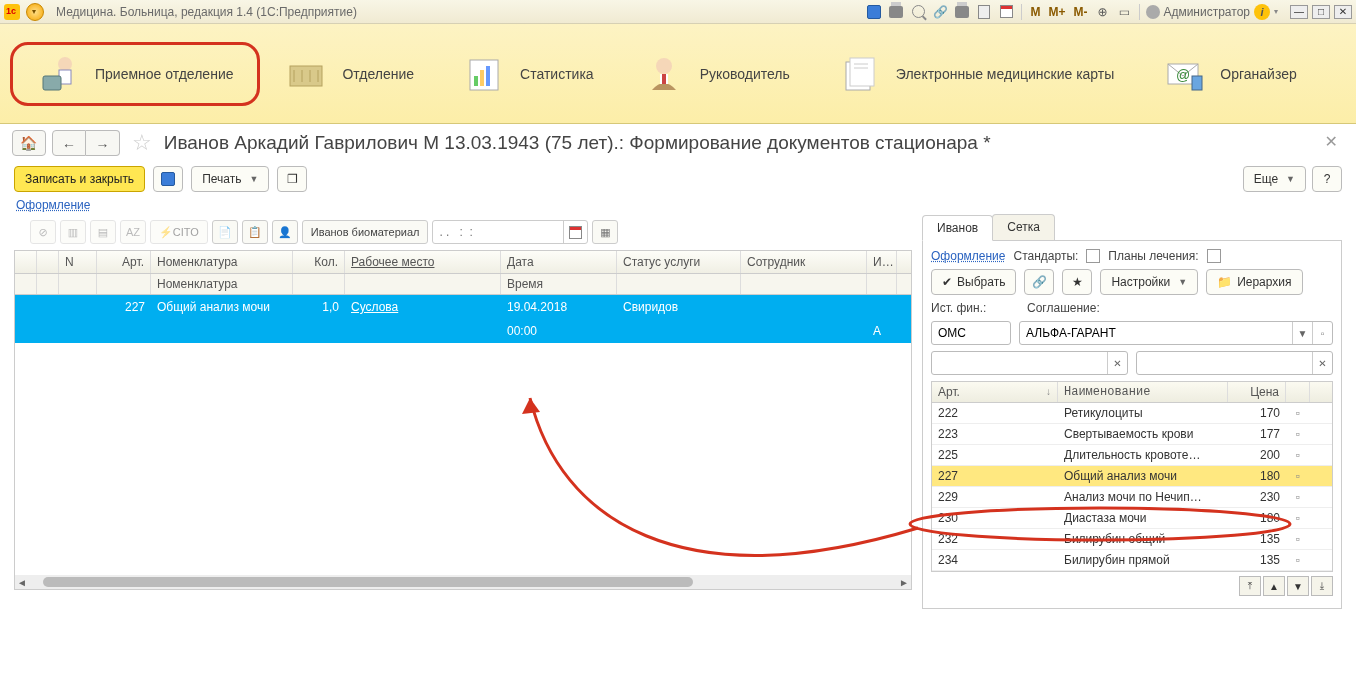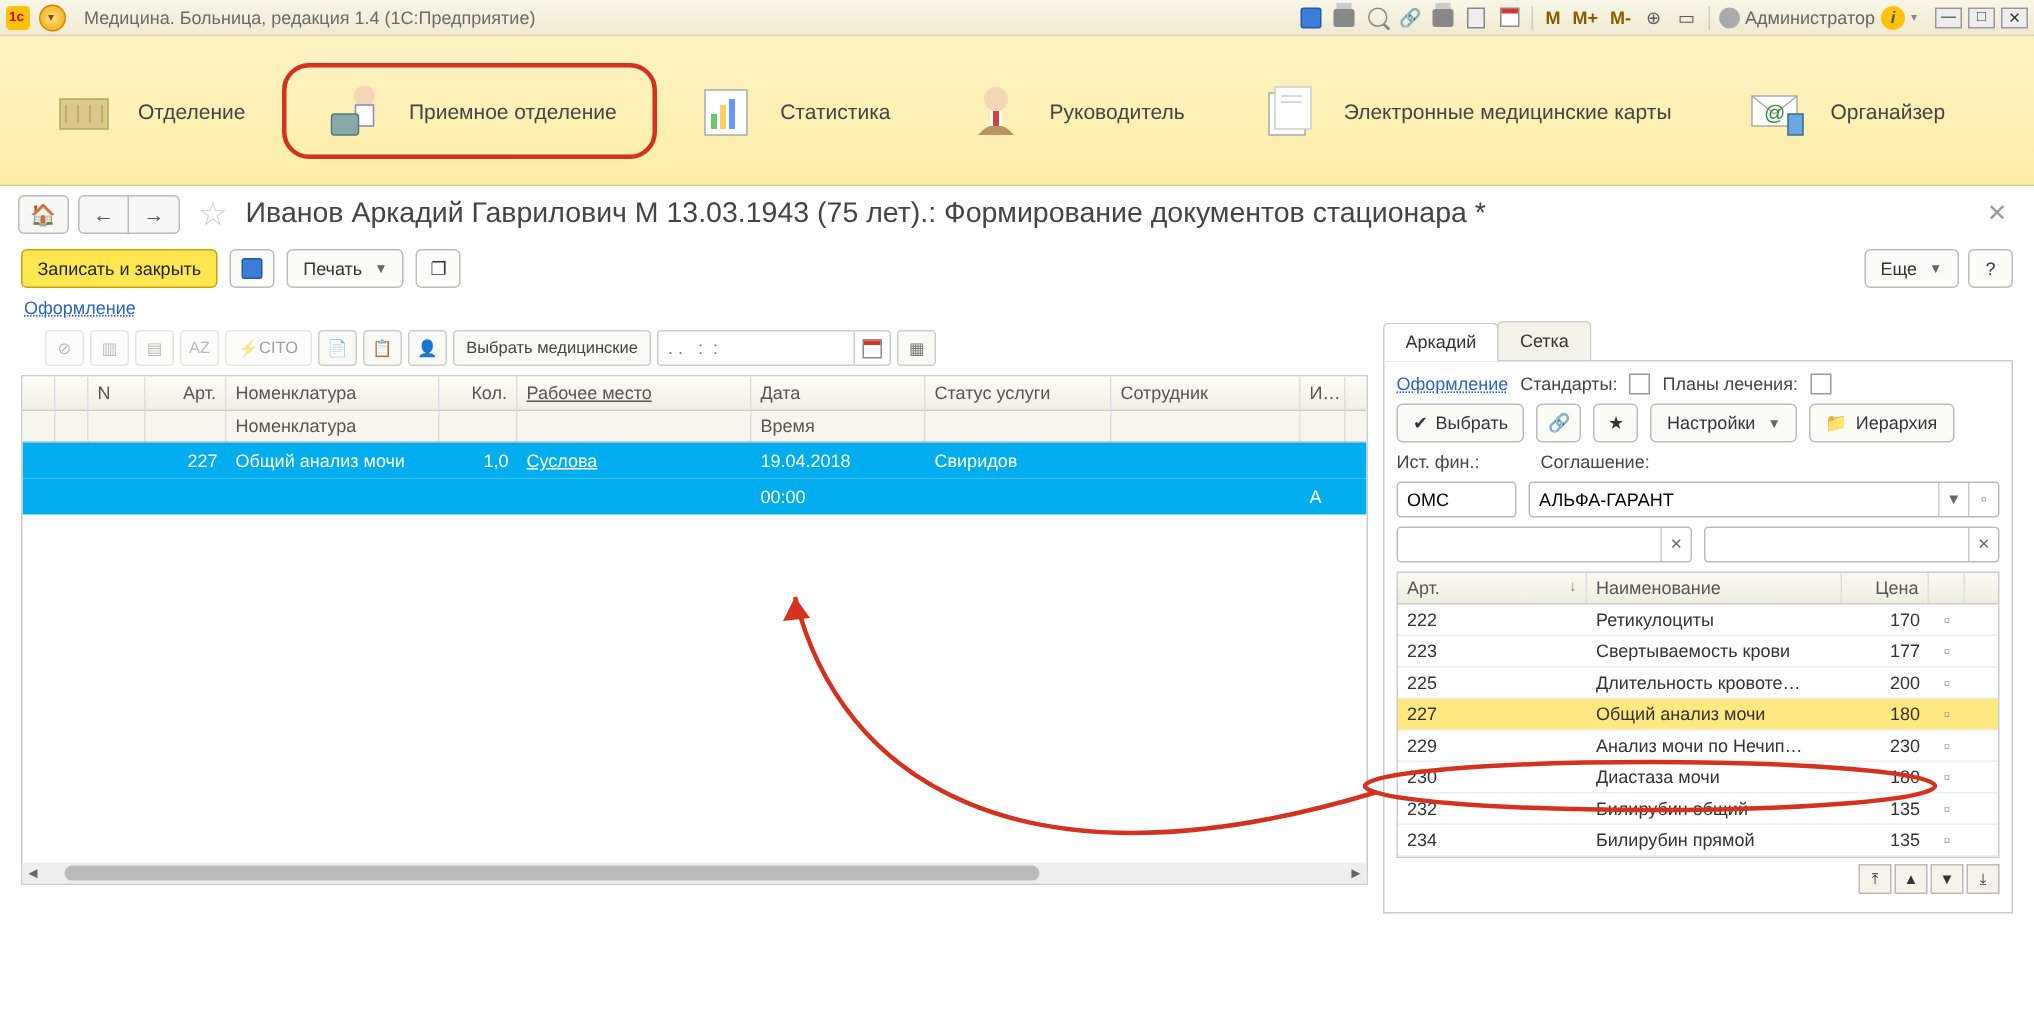--- a/index.html
+++ b/index.html
@@ -104,21 +104,21 @@
 
   .rselect{display:flex;align-items:center;border:1px solid #bbb;border-radius:3px;height:24px;background:#fff;}
   .rselect input{border:none;outline:none;padding:0 6px;font-size:12px;flex:1;background:transparent;}
   .rselect .sb{width:20px;border-left:1px solid #ccc;height:22px;display:flex;align-items:center;justify-content:center;cursor:pointer;font-size:10px;color:#666;}
 
   .rtable{border:1px solid #ccc;}
   .rth{display:flex;background:linear-gradient(#fbfaf1,#eeede0);border-bottom:1px solid #ccc;}
   .rth .rh{border-right:1px solid #ddd;padding:3px 6px;font-size:12px;color:#555;}
   .rh-art{width:126px;position:relative;}
   .rh-art .sort{position:absolute;right:6px;top:4px;font-size:10px;color:#888;}
-  .rh-name{width:170px;}
+  .rh-name{width:170px;font-family:Liberation Mono, monospace;}
   .rh-price{width:58px;text-align:right;}
   .rh-open{width:24px;}
   .rrow{display:flex;border-bottom:1px solid #eee;cursor:pointer;}
   .rrow .rc{padding:3px 6px;font-size:12px;}
   .rc-art{width:126px;}
   .rc-name{width:170px;white-space:nowrap;overflow:hidden;text-overflow:ellipsis;}
   .rc-price{width:58px;text-align:right;}
   .rc-open{width:24px;text-align:center;color:#888;}
   .rrow.sel{background:#ffe880;}
   .rp-footer{display:flex;justify-content:flex-end;gap:2px;padding:4px 0;}
@@ -184,41 +184,41 @@
     <span style="font-size:8px;color:#888;">▾</span>
     <div class="win-btns">
       <span class="win-btn">—</span>
       <span class="win-btn">□</span>
       <span class="win-btn">✕</span>
     </div>
   </div>
 </div>
 
 <div class="sectionbar">
+  <div class="section active">
+    <span class="sec-icon">
+        <svg width="44" height="44">
+          <circle cx="28" cy="12" r="7" fill="#f5d7b8"></circle>
+          <rect x="22" y="18" width="12" height="14" fill="#fff" stroke="#88b"></rect>
+          <rect x="6" y="24" width="18" height="14" rx="2" fill="#8aa" stroke="#577"></rect>
+        </svg>
+      </span>
+    <span class="sec-label">Приемное отделение</span>
+  </div>
   <div class="section">
     <span class="sec-icon">
         <svg width="44" height="44">
           <rect x="6" y="14" width="32" height="20" fill="#d9c98a" stroke="#b5a25f"></rect>
           <line x1="10" y1="18" x2="10" y2="30" stroke="#b5a25f"></line>
           <line x1="18" y1="18" x2="18" y2="30" stroke="#b5a25f"></line>
           <line x1="26" y1="18" x2="26" y2="30" stroke="#b5a25f"></line>
           <line x1="34" y1="18" x2="34" y2="30" stroke="#b5a25f"></line>
         </svg>
       </span>
     <span class="sec-label">Отделение</span>
-  </div>
-  <div class="section active">
-    <span class="sec-icon">
-        <svg width="44" height="44">
-          <circle cx="28" cy="12" r="7" fill="#f5d7b8"></circle>
-          <rect x="22" y="18" width="12" height="14" fill="#fff" stroke="#88b"></rect>
-          <rect x="6" y="24" width="18" height="14" rx="2" fill="#8aa" stroke="#577"></rect>
-        </svg>
-      </span>
-    <span class="sec-label">Приемное отделение</span>
   </div>
   <div class="section">
     <span class="sec-icon">
         <svg width="44" height="44">
           <rect x="8" y="8" width="28" height="30" fill="#fff" stroke="#aaa"></rect>
           <rect x="12" y="24" width="4" height="10" fill="#6c6"></rect>
           <rect x="18" y="18" width="4" height="16" fill="#fc6"></rect>
           <rect x="24" y="14" width="4" height="20" fill="#69f"></rect>
         </svg>
       </span>
@@ -303,21 +303,21 @@
     <div class="ttoolrow">
       <div class="tbtn disabled">⊘</div>
       <div class="tbtn disabled">▥</div>
       <div class="tbtn disabled">▤</div>
       <div class="tbtn disabled">AZ</div>
       <div class="tbtn text disabled">⚡<span>CITO</span></div>
       <div class="tbtn">📄</div>
       <div class="tbtn">📋</div>
       <div class="tbtn">👤</div>
       <div class="tbtn text">
-          <span>Выбрать медицинские</span>
+          <span>Иванов биоматериал</span>
         </div>
       <div class="date-bt">
         <input placeholder=". .   :  :" style="">
         <span class="cal">
             <span class="ic ic-cal"></span>
           </span>
       </div>
       <div class="tbtn">▦</div>
     </div>
 
@@ -376,21 +376,21 @@
       <div class="hscroll">
         <span class="arr">◄</span>
         <div class="thumb"></div>
         <span class="arr r">►</span>
       </div>
     </div>
   </div>
 
   <div class="right-pane">
     <div class="tabs">
-      <div class="tab active">Аркадий</div>
+      <div class="tab active">Иванов</div>
       <div class="tab">Сетка</div>
     </div>
     <div class="rp-body">
       <div class="rp-row">
         <span class="link">Оформление</span>
         <span class="rp-label">Стандарты:</span>
         <span class="chk"></span>
         <span class="rp-label">Планы лечения:</span>
         <span class="chk"></span>
       </div>

